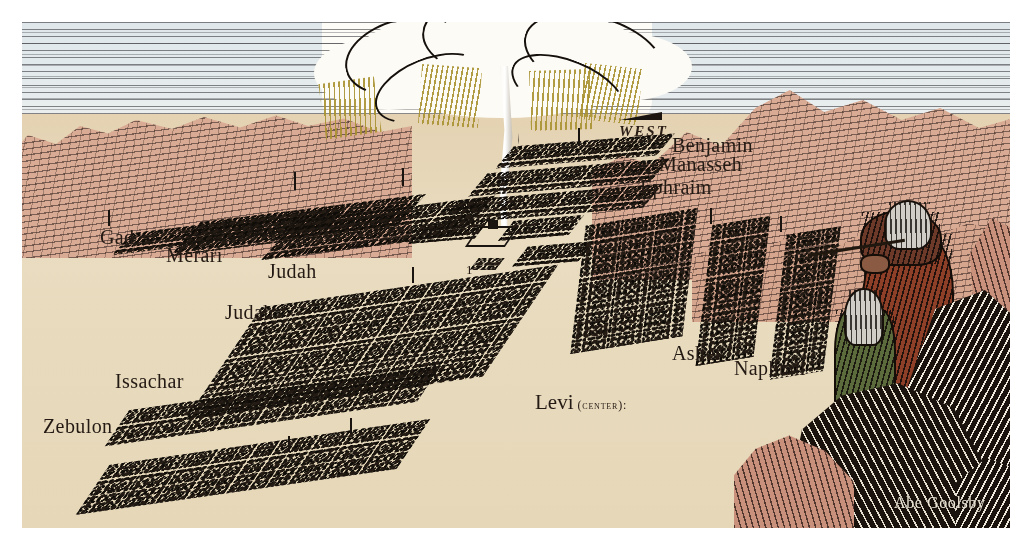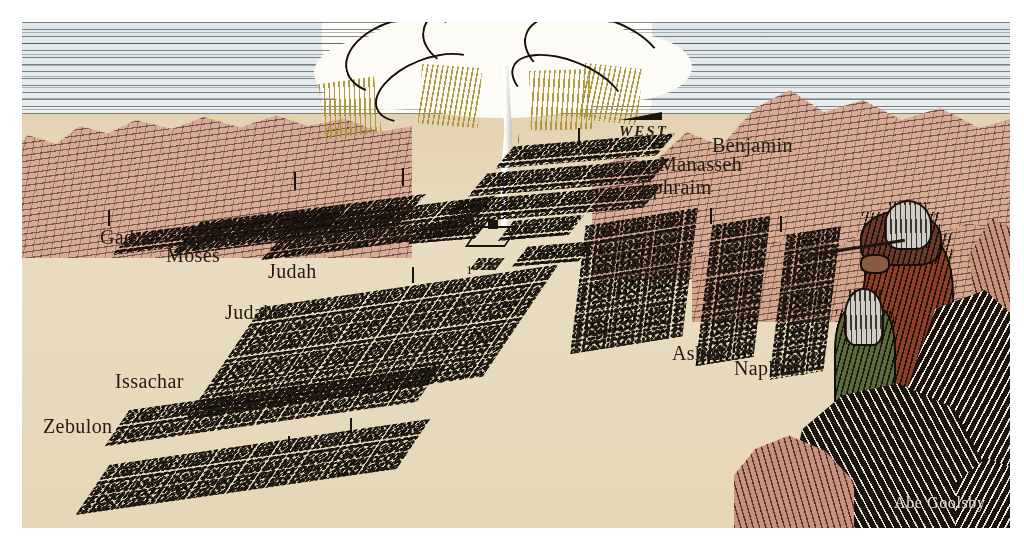--- a/index.html
+++ b/index.html
@@ -293,43 +293,47 @@
         <div class="str"></div>
       </div>
 
     <div class="fgrock" style="left:934px;top:430px;width:76px;height:76px;
       clip-path:polygon(0% 40%,40% 8%,100% 30%,100% 100%,0% 100%);">
         <div class="str"></div>
       </div>
 
     <div id="labels">
         <span class="lbl" style="left: 78px; top: 204px;">Gad</span>
-        <span class="lbl" style="left: 144px; top: 222px;">Moses</span>
+        <span class="lbl" style="left: 144px; top: 222px;">Merari</span>
         <span class="lbl" style="left: 246px; top: 238px;">Judah</span>
         <span class="lbl" style="left: 203px; top: 279px;">Judah</span>
         <span class="lbl" style="left: 93px; top: 348px;">Issachar</span>
         <span class="lbl" style="left: 21px; top: 393px;">Zebulon</span>
-        <span class="lbl" style="left: 650px; top: 112px; margin-left: 40px;">Benjamin</span>
+        <span class="lbl" style="left: 650px; top: 112px;">Benjamin</span>
         <span class="lbl" style="left: 637px; top: 131px;">Manasseh</span>
         <span class="lbl" style="left: 618px; top: 154px;">Ephraim</span>
         <span class="lbl" style="left: 553px; top: 296px;">Dan</span>
         <span class="lbl" style="left: 650px; top: 320px;">Asher</span>
         <span class="lbl" style="left: 712px; top: 335px;">Naphtali</span>
       </div>
 
     <div style="position:absolute;left:598px;top:90px;width:42px;height:8px;
       background:#1a1410;clip-path:polygon(0% 100%,100% 0%,100% 100%);"></div>
     <span class="west" style="left:597px;top:101px;">WEST</span>
 
     <div id="centernums">
         <span class="num" style="left: 444px; top: 240px;">1</span>
         <span class="num" style="left: 408px; top: 201px;">2</span>
         <span class="num" style="left: 496px; top: 170px;">3</span>
         <span class="num" style="left: 532px; top: 224px;">4</span>
       </div>
 
     <div id="legend">
+      <div>
+        <span class="levi">Levi</span>
+        <span class="ctr">(center):</span>
+      </div>
     </div>
 
     <span class="sig" style="left:872px;top:472px;">Abe Goolsby</span>
 
   </div>
 </div>
 
 </body></html>

